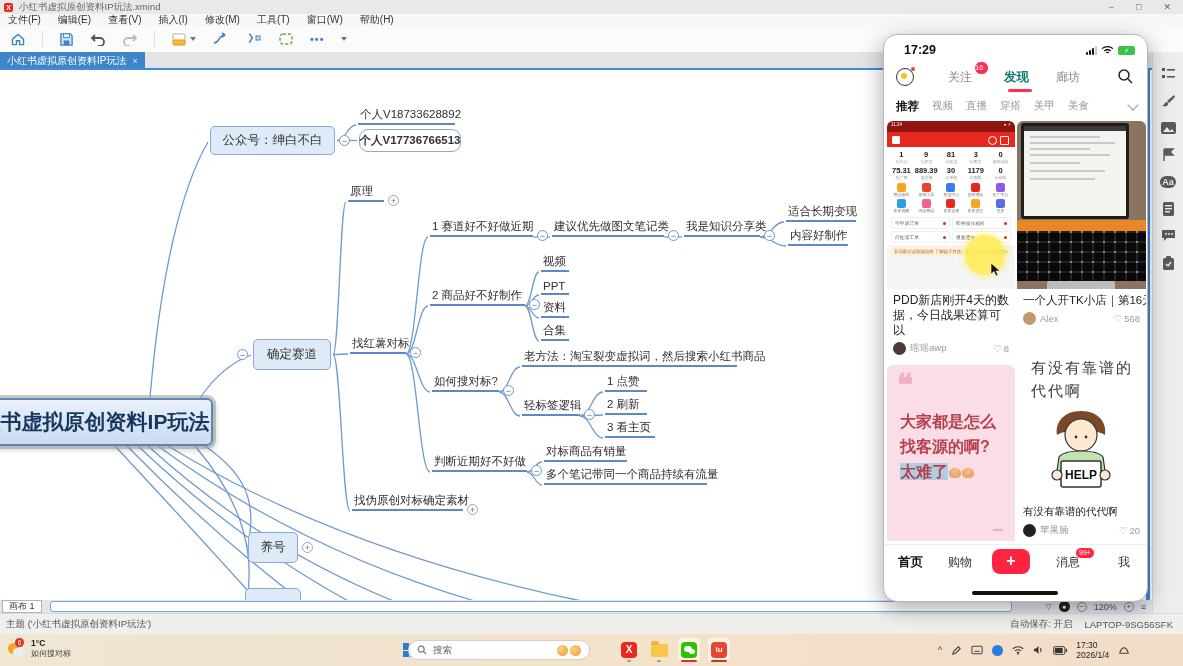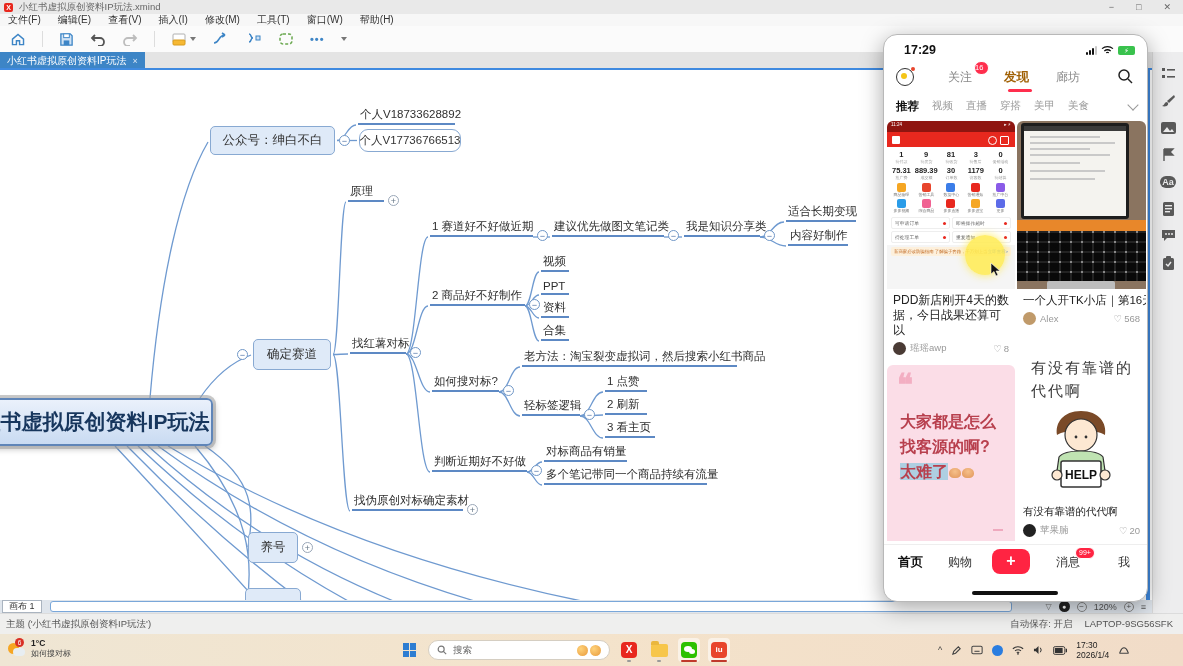--- a/index.html
+++ b/index.html
@@ -44,33 +44,33 @@
   .canvasbar{position:absolute;left:0;top:600px;width:1152px;height:21px;background:#dfe5ec;font-size:9px;color:#333;}
   .sheet-tab{position:absolute;left:2px;top:0;background:#fff;border:1px solid #aab4c0;padding:0 6px;height:11px;line-height:11px;}
   .hscroll{position:absolute;left:50px;top:1px;width:960px;height:9px;background:#fff;border:1px solid #7aa7d9;border-radius:3px;}
   .cb-controls{position:absolute;right:6px;top:0;height:13px;display:flex;align-items:center;gap:7px;color:#555;}
   .zoom-btn{width:10px;height:10px;border:1px solid #888;border-radius:50%;font-size:8px;line-height:8px;text-align:center;box-sizing:border-box;}
   .eye-ic{width:11px;height:11px;background:#222;border-radius:50%;color:#fff;font-size:7px;line-height:11px;text-align:center;}
   .filter-ic{font-size:8px;color:#777;}
   
   .statusbar{position:absolute;left:0;top:613px;width:1183px;height:21px;background:#efefee;border-top:1px solid #dcdcdc;display:flex;align-items:center;font-size:9.5px;color:#555;}
   .statusbar .left{margin-left:6px;}
-  .statusbar .right{margin-left:auto;margin-right:10px;display:flex;gap:12px;align-items:flex-start;}
+  .statusbar .right{margin-left:auto;margin-right:10px;display:flex;gap:12px;align-items:center;}
   
   .taskbar{position:absolute;left:0;top:634px;width:1183px;height:32px;background:linear-gradient(90deg,#efe6d4,#f4e3cb,#f1dcc8);display:flex;align-items:center;}
   .weather{position:absolute;left:8px;top:4px;display:flex;gap:5px;align-items:center;}
   .sun{position:relative;width:18px;height:16px;}
   .sun .s1{position:absolute;left:0;top:2px;width:11px;height:11px;border-radius:50%;background:#f6a623;}
   .sun .s2{position:absolute;left:5px;top:7px;width:12px;height:8px;border-radius:5px;background:#e8eef2;}
   .wbadge{position:absolute;left:7px;top:-3px;background:#d93025;color:#fff;font-size:6.5px;border-radius:50%;width:9px;height:9px;line-height:9px;text-align:center;}
   .wtext{font-size:8px;color:#444;line-height:10px;}
   .wtext b{font-size:8.5px;color:#222;}
   .win-logo{position:absolute;left:403px;top:9px;width:14px;height:14px;display:grid;grid-template-columns:6px 6px;grid-gap:1px;}
   .win-logo i{background:#2d7dd2;}
-  .tsearch{position:absolute;left:428px;top:6px;width:182px;height:20px;background:#fff;border:1px solid #d5cec2;border-radius:10px;display:flex;align-items:center;font-size:9.5px;color:#666;gap:6px;padding:0 8px;box-sizing:border-box;}
+  .tsearch{position:absolute;left:408px;top:6px;width:182px;height:20px;background:#fff;border:1px solid #d5cec2;border-radius:10px;display:flex;align-items:center;font-size:9.5px;color:#666;gap:6px;padding:0 8px;box-sizing:border-box;}
   .tsearch .emojis{margin-left:auto;display:flex;gap:2px;}
   .emoji-dot{width:11px;height:11px;border-radius:50%;background:radial-gradient(circle at 35% 35%,#ffd27a,#e89a3c);}
   .tapps{position:absolute;left:618px;top:4px;display:flex;gap:8px;align-items:center;}
   .tapp{position:relative;width:22px;height:24px;display:flex;align-items:center;justify-content:center;}
   .tapp.active{background:rgba(255,255,255,.55);border-radius:4px;}
   .tapp .runbar{position:absolute;bottom:0;left:3px;right:3px;height:2px;border-radius:1px;background:#c0392b;}
   .tapp .rundot{position:absolute;bottom:0;left:9px;width:4px;height:2px;border-radius:1px;background:#9a9a9a;}
   .ic-xmind{width:16px;height:16px;background:#e8281e;border-radius:4px;color:#fff;font-size:10px;font-weight:bold;text-align:center;line-height:16px;}
   .ic-folder{width:17px;height:13px;background:#f7c64a;border-radius:2px;position:relative;}
   .ic-folder:before{content:"";position:absolute;top:-3px;left:0;width:8px;height:4px;background:#eab73e;border-radius:2px 2px 0 0;}
@@ -88,21 +88,21 @@
   .p-time{position:absolute;left:20px;top:2px;font-size:12.5px;font-weight:bold;color:#111;}
   .p-sicons{position:absolute;right:12px;top:4px;display:flex;gap:4px;align-items:center;}
   .sigbars{display:flex;align-items:flex-end;gap:1px;}
   .sigbars i{width:2px;background:#111;border-radius:1px;}
   .batt{width:17px;height:9px;background:#39c24d;border-radius:2px;color:#fff;font-size:7px;line-height:9px;text-align:center;}
   .p-nav{position:absolute;left:0;top:30px;width:100%;height:28px;}
   .live-ic{position:absolute;left:12px;top:3px;width:18px;height:18px;border:1.6px solid #333;border-radius:50%;box-sizing:border-box;}
   .live-ic:before{content:"";position:absolute;left:4px;top:4px;width:6px;height:6px;background:#f5c518;border-radius:50%;}
   .live-ic:after{content:"";position:absolute;right:-2px;top:-2px;width:4px;height:4px;background:#e8452c;border-radius:50%;}
   .p-tab{position:absolute;top:4px;font-size:12px;color:#8a8a8a;}
-  .p-tab.sel{color:#a16207;font-weight:bold;font-size:12.5px;}
+  .p-tab.sel{color:#0f766e;font-weight:bold;font-size:12.5px;}
   .p-underline{position:absolute;left:124px;top:24px;width:24px;height:3px;border-radius:2px;background:#ff2e4d;}
   .p-badge{position:absolute;left:90px;top:-4px;background:#ff2e4d;color:#fff;font-size:7.5px;min-width:13px;height:12px;line-height:12px;border-radius:7px;border:1px solid #fff;}
   .p-search-ic{position:absolute;right:14px;top:3px;}
   .p-cats{position:absolute;left:12px;top:62px;right:28px;height:18px;display:flex;gap:13px;align-items:center;}
   .cat{color:#9b9b9b;font-size:10.5px;white-space:nowrap;}
   .cat.sel{color:#111;font-weight:bold;font-size:11.5px;}
   .p-chev{position:absolute;right:10px;top:66px;width:7px;height:7px;border-right:1.5px solid #999;border-bottom:1.5px solid #999;transform:rotate(45deg);}
   .feed{position:absolute;left:0;top:86px;width:100%;bottom:0;}
   .col{position:absolute;top:0;}
   .colL{left:3px;width:128px;}
@@ -284,21 +284,21 @@
         <path d="M527,402 C533.75,402 535.25,415 542,415" fill="none" stroke="#6f9ad0" stroke-width="1.3"></path>
         <path d="M333,284.5 C340.65,284.5 342.35,441 350,441" fill="none" stroke="#6f9ad0" stroke-width="1.3"></path>
         <path d="M205,376 C255,410 254,442 248,477" fill="none" stroke="#6f9ad0" stroke-width="1.3"></path>
         <path d="M195,376 C250,440 253,492 247,532" fill="none" stroke="#6f9ad0" stroke-width="1.3"></path>
       </svg>
     <div class="blue-edge"></div>
   <div class="mm-root" style="left: -45px; top: 328px; width: 258px; height: 48px;">小红书虚拟原创资料IP玩法</div>
       <div class="mm-box" style="left: 210px; top: 56px; width: 125px; height: 29px;">公众号：绅白不白</div>
       <span class="mm-exp minus" style="left: 339px; top: 64.5px;">−</span>
       <div class="mm-line" style="left: 358px; top: 38px; width: 97px; height: 17px;">个人V18733628892</div>
-      <div class="mm-box2" style="left: 359px; top: 59px; width: 102px; height: 23px;">个人V17736766513</div>
+      <div class="mm-box2" style="left: 359px; top: 59px; width: 102px; height: 23px; font-weight: bold;">个人V17736766513</div>
       <div class="mm-box" style="left: 253px; top: 269px; width: 78px; height: 31px;">确定赛道</div>
       <span class="mm-exp minus" style="left: 237px; top: 278.5px;">−</span>
       <div class="mm-line" style="left: 348px; top: 115px; width: 36px; height: 17px;">原理</div>
       <span class="mm-exp plus" style="left: 388px; top: 125px;">+</span>
       <div class="mm-line" style="left: 350px; top: 267px; width: 56px; height: 17px;">找红薯对标</div>
       <span class="mm-exp minus" style="left: 410px; top: 277px;">−</span>
       <div class="mm-line" style="left: 430px; top: 150px; width: 103px; height: 17px;">1 赛道好不好做近期</div>
       <span class="mm-exp minus" style="left: 537px; top: 160px;">−</span>
       <div class="mm-line" style="left: 552px; top: 150px; width: 112px; height: 17px;">建议优先做图文笔记类</div>
       <span class="mm-exp minus" style="left: 668px; top: 160px;">−</span>

